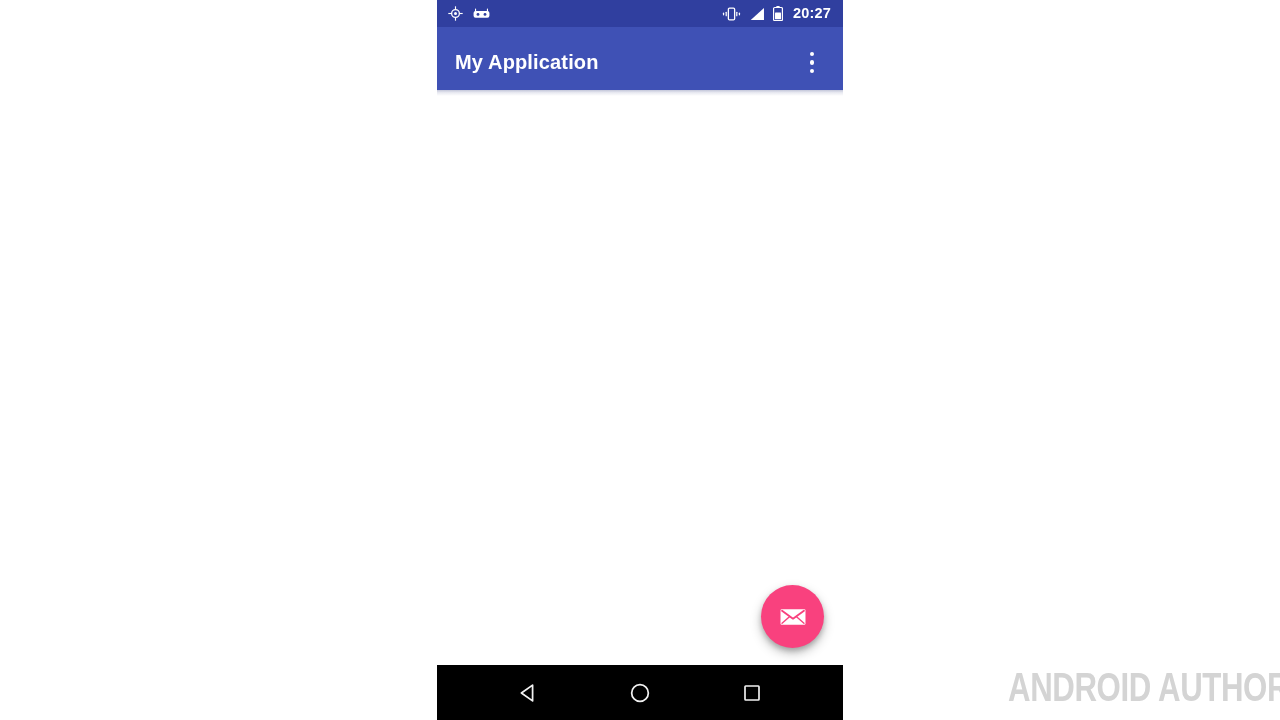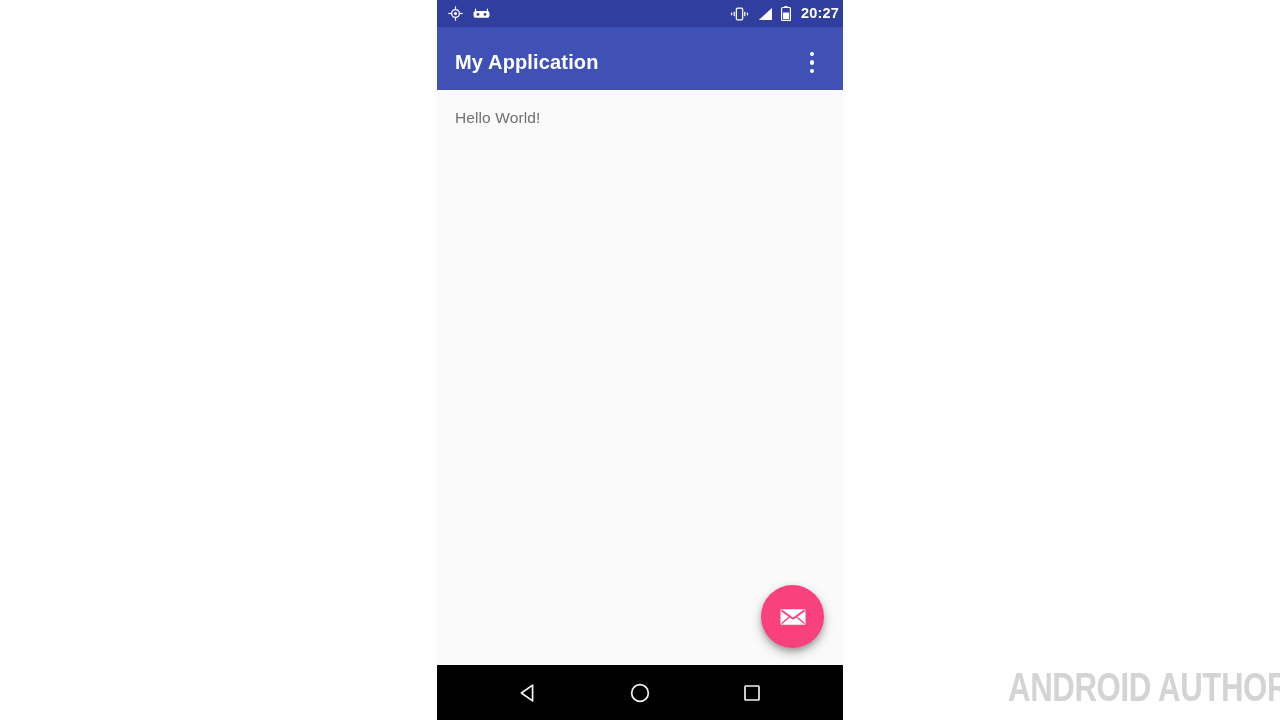--- a/index.html
+++ b/index.html
@@ -26,21 +26,21 @@
   }
 
   
   #status-bar {
     position:absolute;
     left:0; top:0;
     width:406px; height:27px;
     background:#303f9f;
     display:flex;
     align-items:center;
-    padding:0 4px 0 11px;
+    padding:0 12px 0 11px;
   }
   #status-left {
     display:flex; align-items:center; gap:10px;
   }
   #status-right {
     margin-left:auto;
     display:flex; align-items:center; gap:8px;
   }
   .sb-icon { display:block; }
   #clock {
@@ -218,23 +218,20 @@
     <div id="app-bar">
       <div id="app-title">My Application</div>
       <div id="overflow-menu">
         <span class="dot"></span>
         <span class="dot"></span>
         <span class="dot"></span>
       </div>
     </div>
     <div id="app-bar-shadow"></div>
 
-    <div id="content">
-      <div id="hello-text">Hello World!</div>
-    </div>
 
     <div id="nav-bar">
 
       <div class="nav-btn" id="nav-back">
         <svg width="22" height="22" viewBox="0 0 24 24">
           <path d="M17 3.4 L4.8 12 L17 20.6 Z" fill="none" stroke="#f2f2f2" stroke-width="1.9" stroke-linejoin="round"></path>
         </svg>
       </div>
 
       <div class="nav-btn" id="nav-home">

